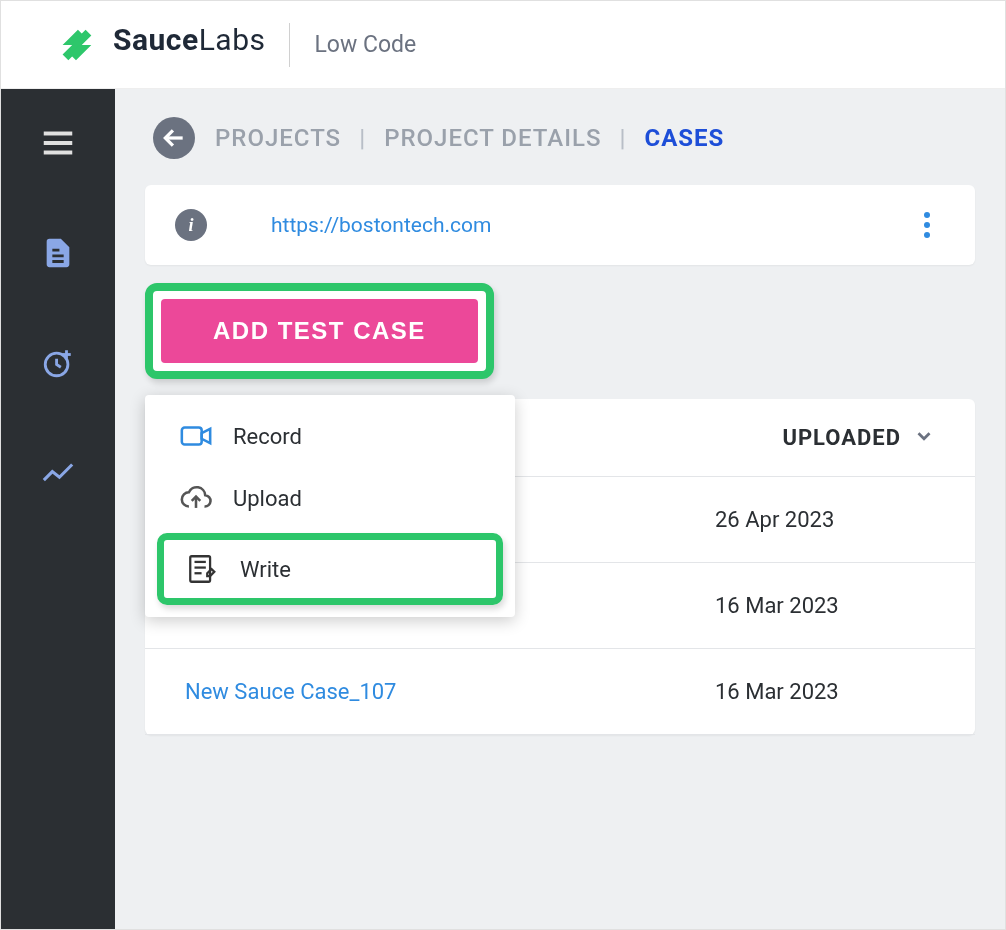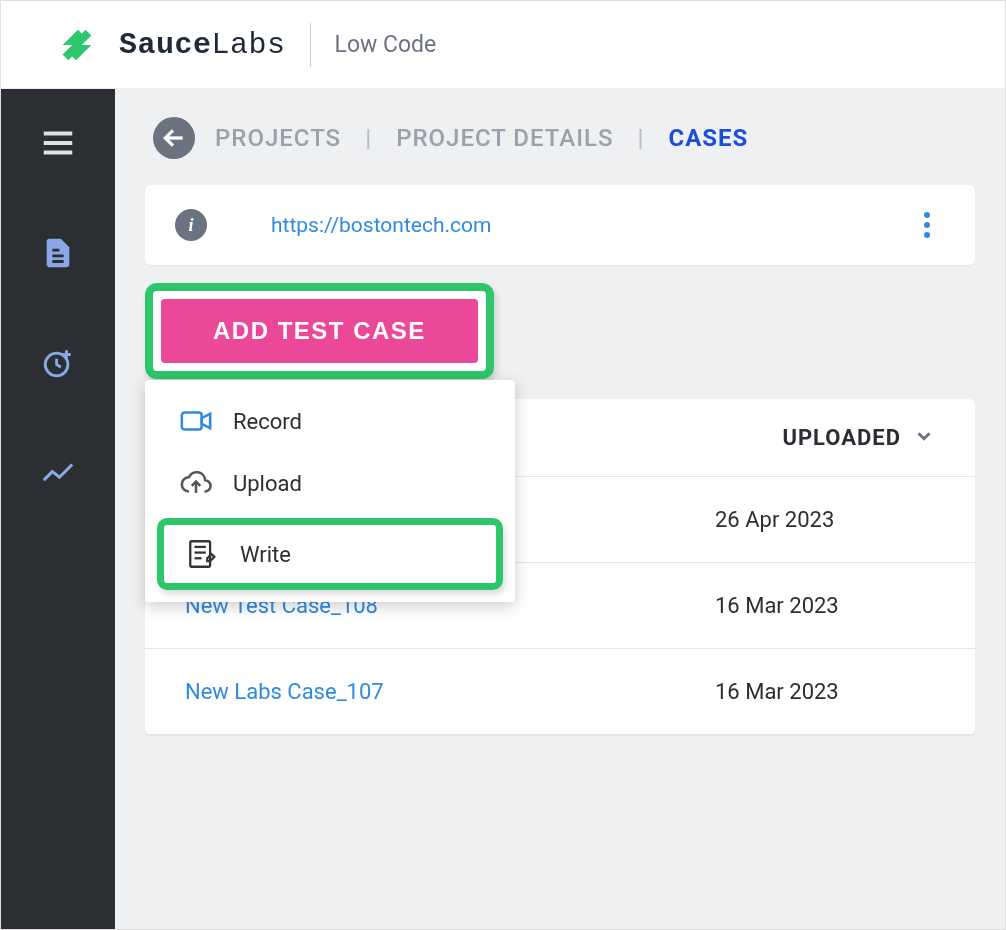--- a/index.html
+++ b/index.html
@@ -20,23 +20,22 @@
   .header {
     height: 88px;
     display: flex;
     align-items: center;
     padding: 0 28px 0 52px;
     background: #fff;
     border-bottom: 1px solid #eee;
   }
   .logo-wrap {
     display: flex;
-    align-items: center;
-    gap: 20px;
-    font-family: Liberation Mono, monospace;
+    align-items: flex-start;
+    gap: 14px;
   }
   .logo-mark {
     width: 46px;
     height: 46px;
     color: #2EC76B;
   }
   .logo-text {
     font-size: 30px;
     font-weight: 700;
     color: #1f2937;
@@ -99,21 +98,21 @@
     background: #6b7280;
     display: flex;
     align-items: center;
     justify-content: center;
     cursor: pointer;
   }
   .back-btn svg { width: 26px; height: 26px; color: #fff; }
   .breadcrumb {
     display: flex;
     align-items: center;
-    gap: 24px;
+    gap: 18px;
     font-size: 24px;
     color: #9aa1ab;
     letter-spacing: 1px;
     font-weight: 500;
   }
   .breadcrumb .sep { color: #b8bec7; }
   .breadcrumb .current { color: #1d4ed8; font-weight: 700; }
   
   .project-card {
     margin: 8px 30px 18px 30px;
@@ -185,21 +184,21 @@
     font-weight: 700;
     letter-spacing: 1.5px;
     border: none;
     padding: 18px 52px;
     border-radius: 4px;
     cursor: pointer;
   }
   .dropdown {
     position: absolute;
     left: 0;
-    top: 97px;
+    top: 112px;
     width: 370px;
     background: #fff;
     border-radius: 4px;
     box-shadow: 0 4px 16px rgba(0,0,0,0.2);
     padding: 10px 0 12px 0;
     z-index: 10;
   }
   .dropdown-item {
     display: flex;
     align-items: center;
@@ -394,20 +393,20 @@
         </div>
         <div class="table-row">
           <div class="row-name"></div>
           <div class="row-date">26 Apr 2023</div>
         </div>
         <div class="table-row">
           <div class="row-name">New Test Case_108</div>
           <div class="row-date">16 Mar 2023</div>
         </div>
         <div class="table-row">
-          <div class="row-name">New Labs Case_107</div>
+          <div class="row-name">New Sauce Case_107</div>
           <div class="row-date">16 Mar 2023</div>
         </div>
       </div>
 
     </div>
   </div>
 </div>
 
 </body></html>

